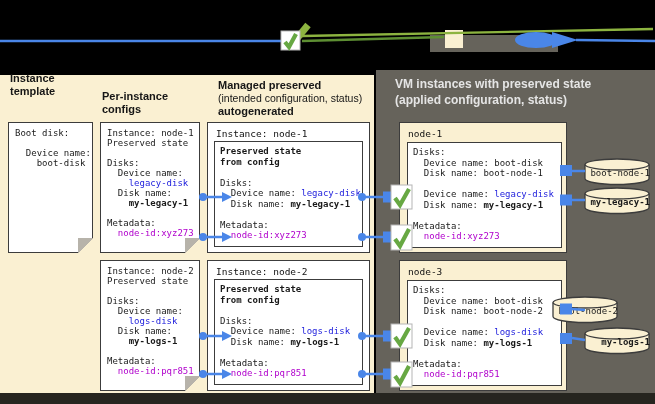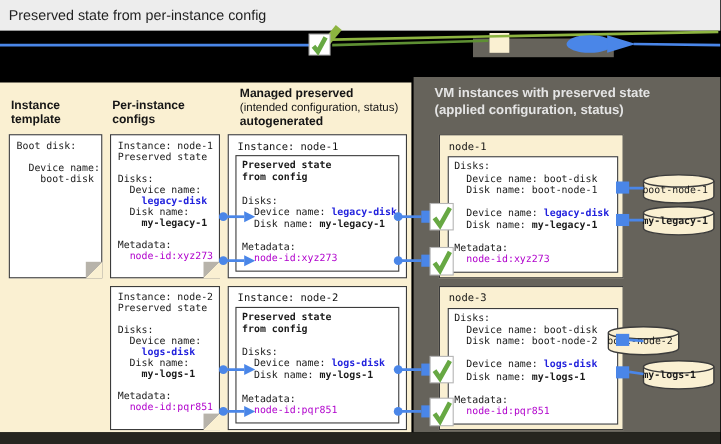--- a/index.html
+++ b/index.html
@@ -32,53 +32,50 @@
   .obox.creambg{background:var(--panel-cream)}
   .obox-title{position:absolute;left:8px;top:5px;font:9.5px "DejaVu Sans Mono",monospace;color:#111;white-space:pre}
   .ibox{position:absolute;background:#fff;border:1.5px solid var(--border-dark);padding:4px 2px 0 5px}
   .ibox.managed{left:6px;top:18px;width:149px;height:106px}
   .ibox.vm{left:7px;top:19px;width:155px;height:106px}
 
   .code .cl{white-space:pre;font:9px/10px "DejaVu Sans Mono",monospace;color:#1a1a1a}
   .ibox .code .cl{line-height:10.5px}
   .seg-p{}
   .seg-b{font-weight:bold}
-  .seg-blue{font-weight:bold;color:var(--code-blue)}
+  .seg-blue{font-weight:normal;color:var(--code-blue)}
   .seg-mag{font-weight:normal;color:var(--code-magenta)}
 
   .cyl{position:absolute;z-index:4;width:66px;height:28px}
   .cyl svg{position:absolute;left:0;top:0}
-  .cyl-label{position:absolute;left:0;right:0;top:10px;text-align:left;
+  .cyl-label{position:absolute;left:0;right:0;top:10px;text-align:right;
              font:9px "DejaVu Sans Mono",monospace;color:#1a1a1a}
   .cyl-label.bold{font-weight:bold}
 
   svg.overlay{position:absolute;left:0;top:0;z-index:6;pointer-events:none}
   .ln-blue{stroke:var(--accent-blue);stroke-width:2.5;fill:none}
   .f-blue{fill:var(--accent-blue)}
   .chk-bg{fill:#fff;stroke:#b5b5b5;stroke-width:1}
   .chk{fill:none;stroke:var(--check-green);stroke-width:4.2}
   .grn-a{stroke:var(--arrow-green);stroke-width:2.4;fill:none}
   .grn-b{stroke:var(--arrow-green-dark);stroke-width:2.4;fill:none}
   .grn-shaft{stroke:var(--arrow-green);stroke-width:7;fill:none}
 </style>
 </head>
 <body>
 
 <div class="stage">
 
-  <div class="topbar">
-    <span>Preserved state from per-instance config</span>
-  </div>
 
   <div class="band"></div>
   <div class="panel-gray"></div>
   <div class="panel-cream"></div>
   <div class="bottom-strip"></div>
 
-  <div class="colhead" style="left:10px;top:90px">
+  <div class="colhead" style="left:10px;top:72px">
     <div>Instance</div>
     <div>template</div>
   </div>
   <div class="colhead" style="left:102px;top:90px">
     <div>Per-instance</div>
     <div>configs</div>
   </div>
   <div class="colhead" style="left:218px;top:79px">
     <div>Managed preserved</div>
     <div class="sub">(intended configuration, status)</div>

